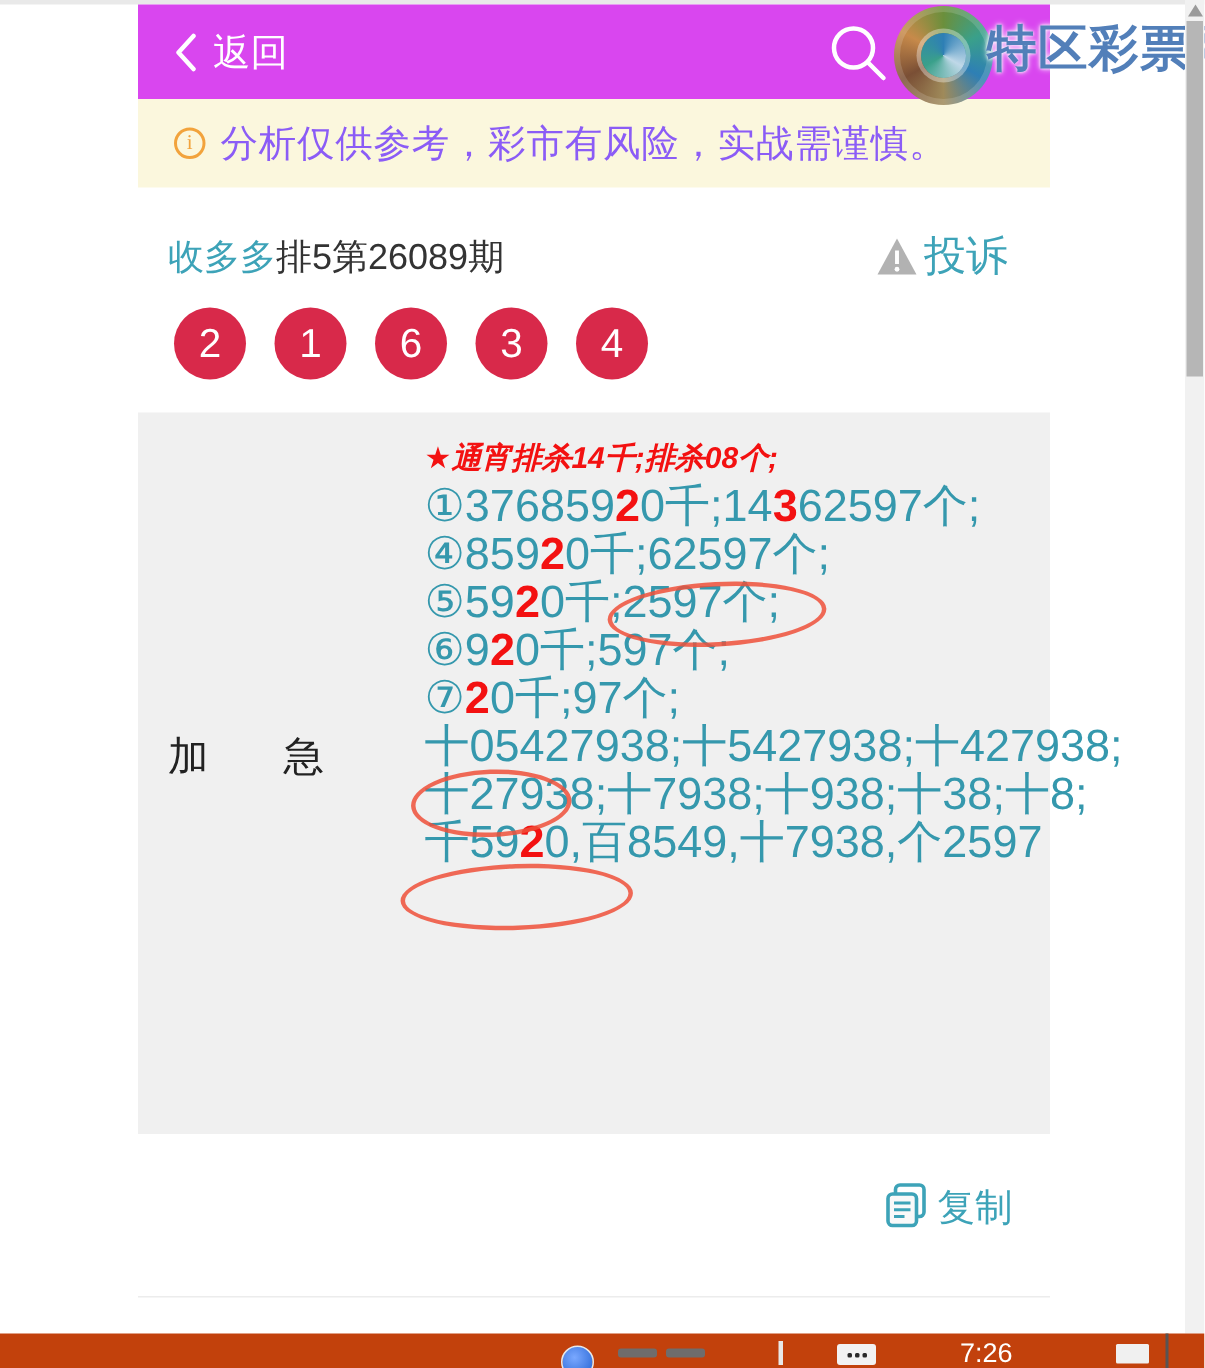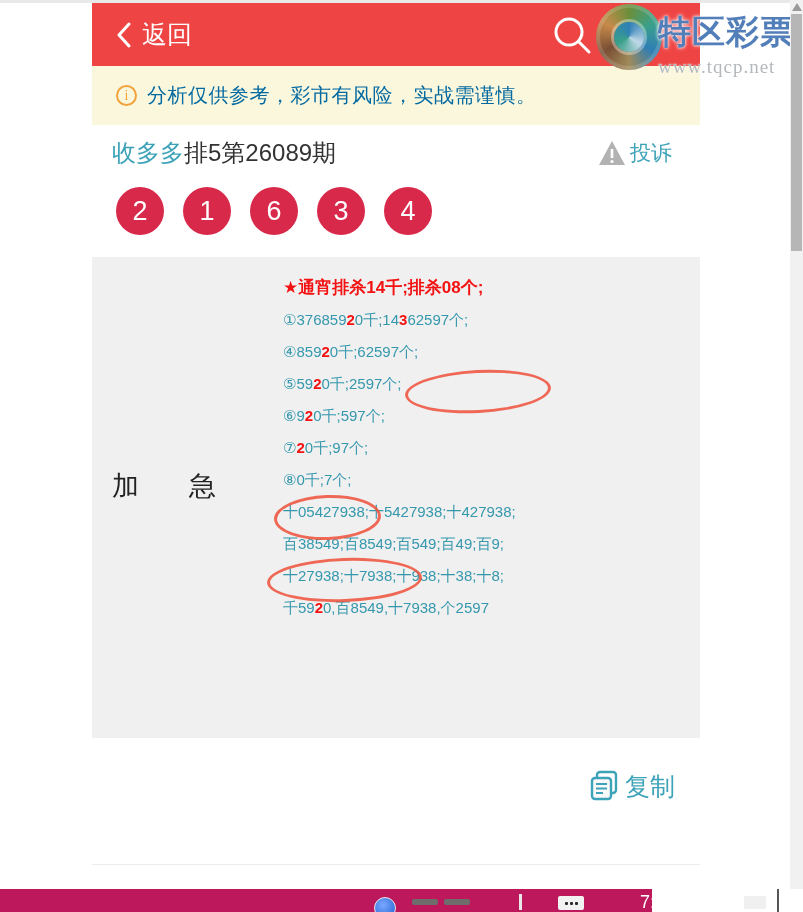--- a/index.html
+++ b/index.html
@@ -7,65 +7,65 @@
   body {
     font-family:"Liberation Sans","DejaVu Sans",sans-serif;
     background:#ffffff; position:relative;
   }
   .top-strip { position:absolute; left:0; top:0; width:803px; height:3px; background:#e9e9e9; }
 
   
   .app { position:absolute; left:92px; top:3px; width:608px; }
 
   .appbar {
-    height:63px; background:#ef4444; position:relative;
+    height:63px; background:#d946ef; position:relative;
     display:flex; align-items:center; padding-left:24px;
   }
   .back-btn { display:flex; align-items:center; gap:10px; color:#fff; cursor:pointer; }
   .back-btn .chev { display:block; }
   .back-label { font-size:25px; color:#fff; }
   .appbar-icons { position:absolute; right:48px; top:12px; display:flex; gap:24px; }
 
   .notice {
     height:59px; background:#fbf7dd; display:flex; align-items:center;
     padding-left:24px; gap:10px;
   }
   .info-icon {
     width:21px; height:21px; border:2px solid #f2a33c; border-radius:50%;
     color:#f2a33c; font-size:14px; font-style:normal; display:flex;
     align-items:center; justify-content:center; font-family:"Liberation Serif",serif;
     flex:0 0 auto;
   }
-  .notice-text { color:#0369a1; font-size:20px; letter-spacing:0.5px; }
+  .notice-text { color:#8b5cf6; font-size:25px; letter-spacing:0.5px; }
 
   .title-row {
-    margin-top:8px; height:40px; display:flex; align-items:center;
+    margin-top:26px; height:40px; display:flex; align-items:center;
     justify-content:space-between; padding:0 28px 0 20px;gap:33px;
   }
   .post-title { font-size:24px; color:#333; }
   .post-title .author { color:#3da3b8; }
   .report-btn { display:flex; align-items:center; gap:4px; cursor:pointer; }
-  .report-label { color:#3da3b8; font-size:21px; }
+  .report-label { color:#3da3b8; font-size:28px; }
 
   .balls { margin-top:14px; padding-left:24px; display:flex; gap:19px; }
   .ball {
     width:48px; height:48px; border-radius:50%; background:#d8294a;
     color:#fff; font-size:27px; display:flex; align-items:center; justify-content:center;
   }
 
   .panel {
     margin-top:22px; height:481px; background:#f0f0f0; position:relative;
   }
   .urgent-tag {
     position:absolute; left:20px; top:211px; display:flex; gap:50px;
     font-size:27px; color:#222;
   }
   .lines { position:absolute; left:191px; top:15px; }
-  .line { font-size:15px; line-height:32px; color:#3598ad; white-space:nowrap; }
-  .line.header-line { color:#f31111; font-weight:bold; font-size:17px; }
+  .line { font-size:30px; line-height:32px; color:#3598ad; white-space:nowrap; }
+  .line.header-line { color:#f31111; font-weight:bold; font-size:20px;font-style:italic; }
   .line .red { color:#f31111; font-weight:bold; }
 
   .ellipse {
     position:absolute; border:3px solid rgba(238,80,58,0.85); border-radius:50%;
   }
   .e1 { left:313px; top:113px; width:146px; height:43px; transform:rotate(-3deg); }
   .e2 { left:182px; top:238px; width:107px; height:45px; transform:rotate(-2deg); }
   .e3 { left:175px; top:301px; width:155px; height:44px; transform:rotate(-2deg); }
 
   .copy-row {
@@ -103,21 +103,21 @@
   
   .scrollbar { position:absolute; right:0; top:0; width:13px; height:889px; background:#f1f1f1; }
   .scroll-arrow {
     position:absolute; left:2px; top:3px; width:0; height:0;
     border-left:5px solid transparent; border-right:5px solid transparent;
     border-bottom:8px solid #9a9a9a;
   }
   .scroll-thumb { position:absolute; left:1px; top:14px; width:11px; height:237px; background:#b6b6b6; }
 
   
-  .taskbar { position:absolute; left:0; top:889px; width:652px; height:23px; background:#be185d; }
+  .taskbar { position:absolute; left:0; top:889px; width:803px; height:23px; background:#c2410c; }
   .tb-app-icon {
     position:absolute; left:374px; top:8px; width:22px; height:22px; border-radius:50%;
     background:radial-gradient(circle at 40% 35%,#7aa8ff,#1f5fd0);
     border:1px solid #e8e8e8;
   }
   .tb-label-blur { position:absolute; left:412px; top:10px; width:58px; height:6px; display:flex; gap:6px; }
   .tb-label-blur span { flex:1; background:#6f6c6c; border-radius:2px; }
   .tb-caret { position:absolute; left:519px; top:5px; width:3px; height:16px; background:#e8e8e8; }
   .tb-kbd {
     position:absolute; left:558px; top:7px; width:26px; height:14px;
@@ -187,23 +187,21 @@
       <span>加</span>
       <span>急</span>
     </div>
     <div class="lines">
         <div class="line header-line"><span class="red">★通宵排杀14千;排杀08个;</span></div>
         <div class="line"><span>①376859</span><span class="red">2</span><span>0千;14</span><span class="red">3</span><span>62597个;</span></div>
         <div class="line"><span>④859</span><span class="red">2</span><span>0千;62597个;</span></div>
         <div class="line"><span>⑤59</span><span class="red">2</span><span>0千;2597个;</span></div>
         <div class="line"><span>⑥9</span><span class="red">2</span><span>0千;597个;</span></div>
         <div class="line"><span>⑦</span><span class="red">2</span><span>0千;97个;</span></div>
-        <div class="line"><span>⑧0千;7个;</span></div>
         <div class="line"><span>十05427938;十5427938;十427938;</span></div>
-        <div class="line"><span>百38549;百8549;百549;百49;百9;</span></div>
         <div class="line"><span>十27938;十7938;十938;十38;十8;</span></div>
         <div class="line"><span>千59</span><span class="red">2</span><span>0,百8549,十7938,个2597</span></div>
       </div>
     <div class="ellipse e1"></div>
     <div class="ellipse e2"></div>
     <div class="ellipse e3"></div>
   </div>
 
   <div class="copy-row">
     <svg width="30" height="32" viewBox="0 0 30 32">
@@ -215,21 +213,20 @@
     </svg>
     <span class="copy-label">复制</span>
   </div>
 
 </div>
 
 <div class="watermark">
   <div class="wm-logo"></div>
   <div class="wm-text">
     <div class="wm-name">特区彩票网</div>
-    <div class="wm-url">www.tqcp.net</div>
   </div>
 </div>
 
 <div class="bottom-hairline"></div>
 
 <div class="scrollbar">
   <div class="scroll-arrow"></div>
   <div class="scroll-thumb"></div>
 </div>
 

